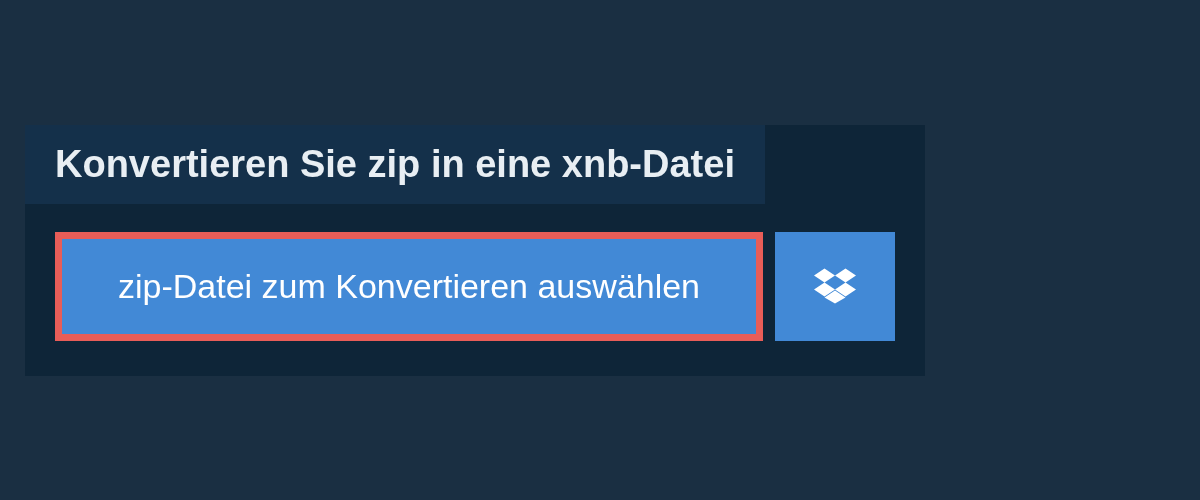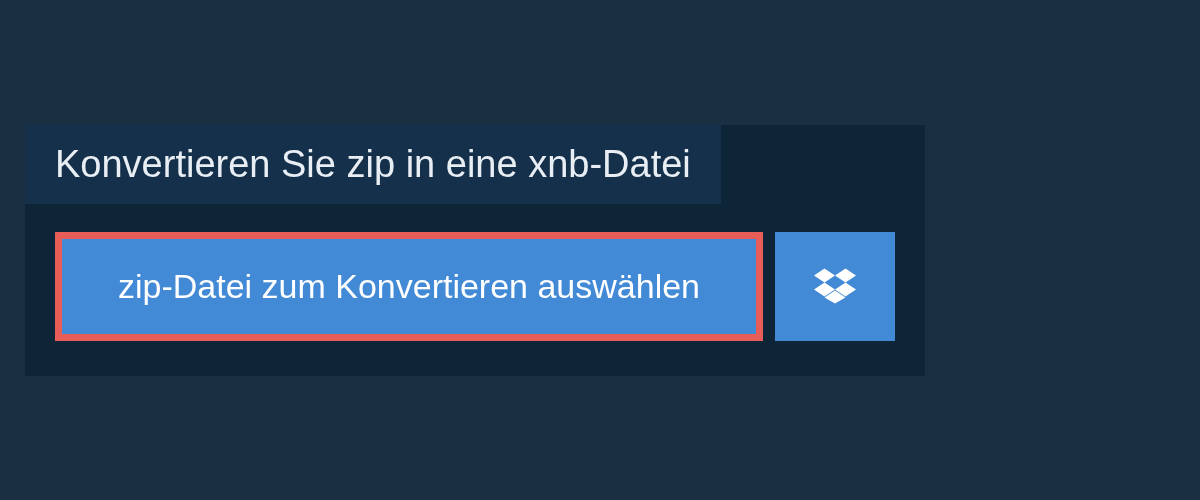--- a/index.html
+++ b/index.html
@@ -23,21 +23,21 @@
       padding-bottom: 35px;
     }
     .title-row {
       display: flex;
     }
     .title-box {
       background: #14304a;
       padding: 18px 30px;
       color: #e8eef3;
       font-size: 38px;
-      font-weight: 400;
+      font-weight: 700;
     }
     .button-row {
       display: flex;
       gap: 12px;
       padding: 28px 30px 0 30px;
     }
     .select-button {
       flex: 1;
       background: #4289d6;
       border: 7px solid #e85d58;

